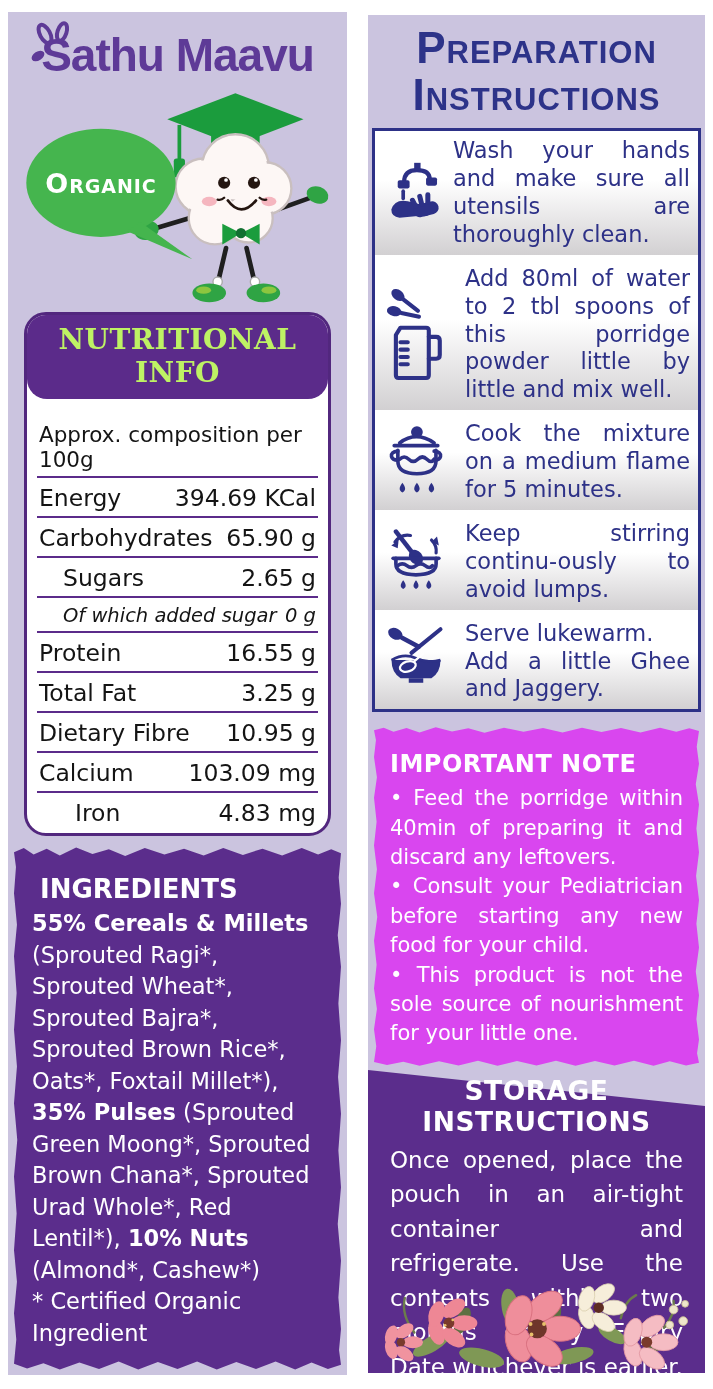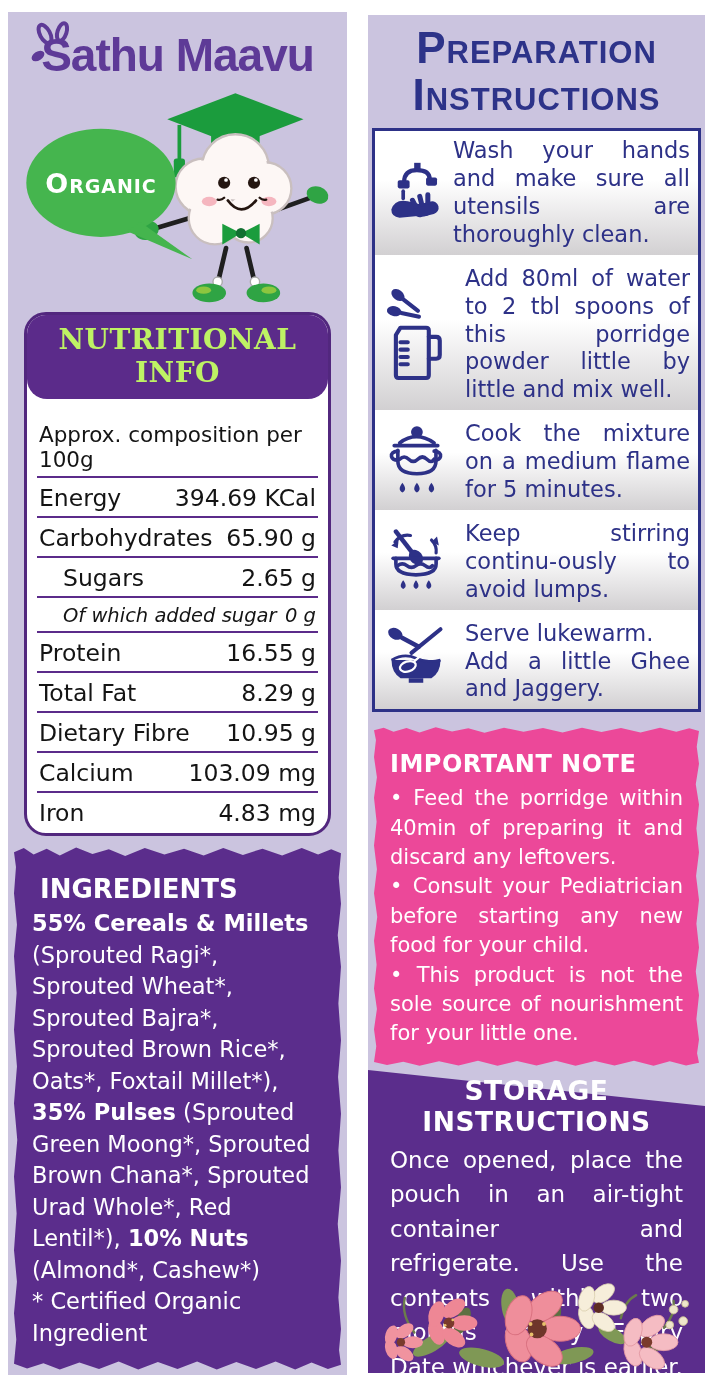--- a/index.html
+++ b/index.html
@@ -16,21 +16,21 @@
   .brand-title { font-family:"Liberation Sans", sans-serif; font-weight:bold; font-size:46px; color:#5E3A97; letter-spacing:-1px; }
 
   .mascot { display:block; width:100%; height:224px; }
 
   .nutri { margin:6px 16px 0; background:#ffffff; border:3px solid #52277E; border-radius:22px; overflow:hidden; }
   .nutri-header { background:#5B2B8A; color:#bef264; font-family:"DejaVu Serif", serif; font-weight:bold;
                   font-size:28px; text-align:center; padding:8px 0 10px; border-radius:0 0 20px 20px; letter-spacing:0.5px; }
   .nutri-rows { padding:17px 10px 2px; }
   .nrow { display:flex; justify-content:space-between; align-items:baseline;
           border-bottom:2px solid #5B2B8A; padding:6px 2px 4px; font-size:23.5px; color:#141414; }
-  .nrow:last-child { border-bottom:none; }
+  .nrow:last-child { border-bottom:none;margin-left:36px; }
   .nrow.head1 { font-size:21.5px; }
   .nrow.sub  { padding-left:26px; }
   .nrow.sub2 { padding-left:26px; font-size:19.5px;font-style:italic; }
   .nval { text-align:right; white-space:nowrap; }
 
   .torn { clip-path: polygon(
     0% 1.2%, 3% 0.4%, 6% 1.6%, 10% 0.5%, 14% 1.8%, 19% 0.3%, 24% 1.5%, 29% 0.6%, 34% 1.9%, 40% 0.4%,
     46% 1.6%, 52% 0.5%, 58% 1.8%, 64% 0.4%, 70% 1.7%, 76% 0.5%, 82% 1.8%, 88% 0.4%, 93% 1.6%, 97% 0.6%, 100% 1.4%,
     99.3% 6%, 100% 11%, 99% 17%, 100% 23%, 99.2% 30%, 100% 37%, 99.1% 44%, 100% 51%, 99.2% 58%, 100% 65%,
     99% 72%, 100% 79%, 99.2% 86%, 100% 92%, 99.4% 96%, 100% 98.8%,
@@ -53,21 +53,21 @@
                 font-variant:small-caps; font-size:44px; line-height:1.06;
                 font-family:"Liberation Sans", sans-serif; letter-spacing:1px; }
 
   .steps { margin:10px 4px 0; border:3px solid #2D3187; background:#fff; }
   .step { display:flex; align-items:center; padding:6px 8px 6px 4px;
           background:linear-gradient(180deg, #ffffff 40%, #d2d0d2 100%); }
   .step + .step { border-top:4px solid #ffffff;gap:12px; }
   .step-icon { flex:0 0 74px; display:flex; justify-content:center; align-items:center; }
   .step-text { flex:1; color:#2D3187; font-size:22.5px; line-height:1.24; text-align:justify; }
 
-  .important { margin:14px 6px 0; background:#ec4899; color:#fff; padding:24px 16px 18px; }
+  .important { margin:14px 6px 0; background:#d946ef; color:#fff; padding:24px 16px 18px; }
   .imp-heading { font-weight:bold; font-size:24px; letter-spacing:0.5px; margin-bottom:6px; }
   .imp-bullet { font-size:21px; line-height:1.4; text-align:justify; }
   .imp-bullet::before { content:"\2022  "; }
 
   .storage { position:relative; z-index:2; margin-top:8px; color:#fff; }
   .sto-heading { text-align:center; font-weight:bold; font-size:26.5px; letter-spacing:0.5px; }
   .sto-body { padding:6px 22px 0; font-size:23px; line-height:1.5; text-align:justify; }
 
   .purple-bottom { position:absolute; left:0; right:0; top:1055px; bottom:0; background:#5B2D8C;
                    clip-path:polygon(0 0, 100% 36px, 100% 100%, 0 100%); z-index:1; }
@@ -168,21 +168,21 @@
       <div class="nrow sub2">
         <span>Of which added sugar</span>
           <span class="nval">0 g</span>
       </div>
       <div class="nrow">
         <span>Protein</span>
           <span class="nval">16.55 g</span>
       </div>
       <div class="nrow">
         <span>Total Fat</span>
-          <span class="nval">8.29 g</span>
+          <span class="nval">3.25 g</span>
       </div>
       <div class="nrow">
         <span>Dietary Fibre</span>
           <span class="nval">10.95 g</span>
       </div>
       <div class="nrow">
         <span>Calcium</span>
           <span class="nval">103.09 mg</span>
       </div>
       <div class="nrow">

